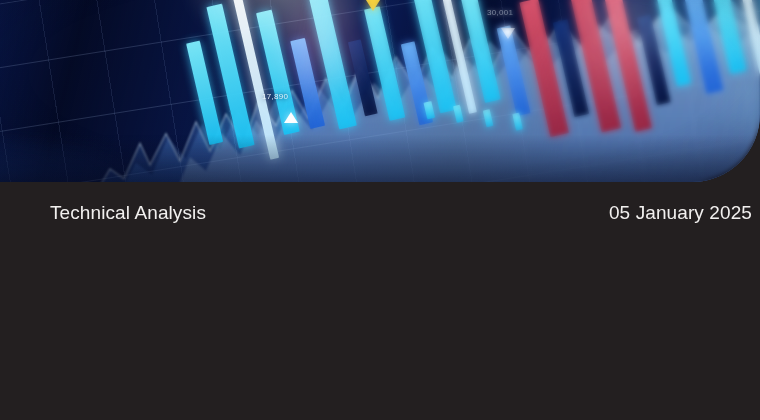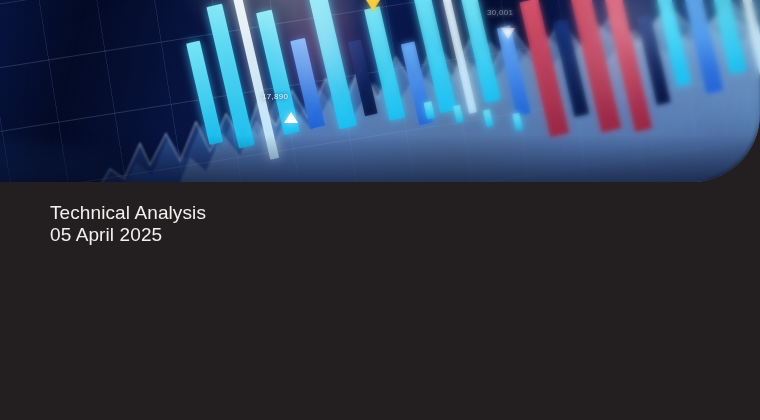--- a/index.html
+++ b/index.html
@@ -142,21 +142,20 @@
     width:760px;
     height:238px;
     background:#231f20;
   }
   .meta-row {
     position:absolute;
     left:50px; right:8px; top:20px;
     display:flex;
     align-items:baseline;
     justify-content:space-between;
-    flex-direction:column;
   }
   .kicker {
     color:#f2f0ef;
     font-size:19px;
     font-weight:400;
     letter-spacing:.1px;
     white-space:nowrap;
   }
   .date {
     color:#f2f0ef;
@@ -270,19 +269,19 @@
 
       <div class="layer-dof"></div>
       <div class="layer-vignette"></div>
     </div>
   </div>
 
   <div class="panel">
 
     <div class="meta-row">
       <div class="kicker">Technical Analysis</div>
-      <div class="date">05 April 2025</div>
+      <div class="date">05 January 2025</div>
     </div>
 
 
   </div>
 
 </div>
 
 </body></html>

